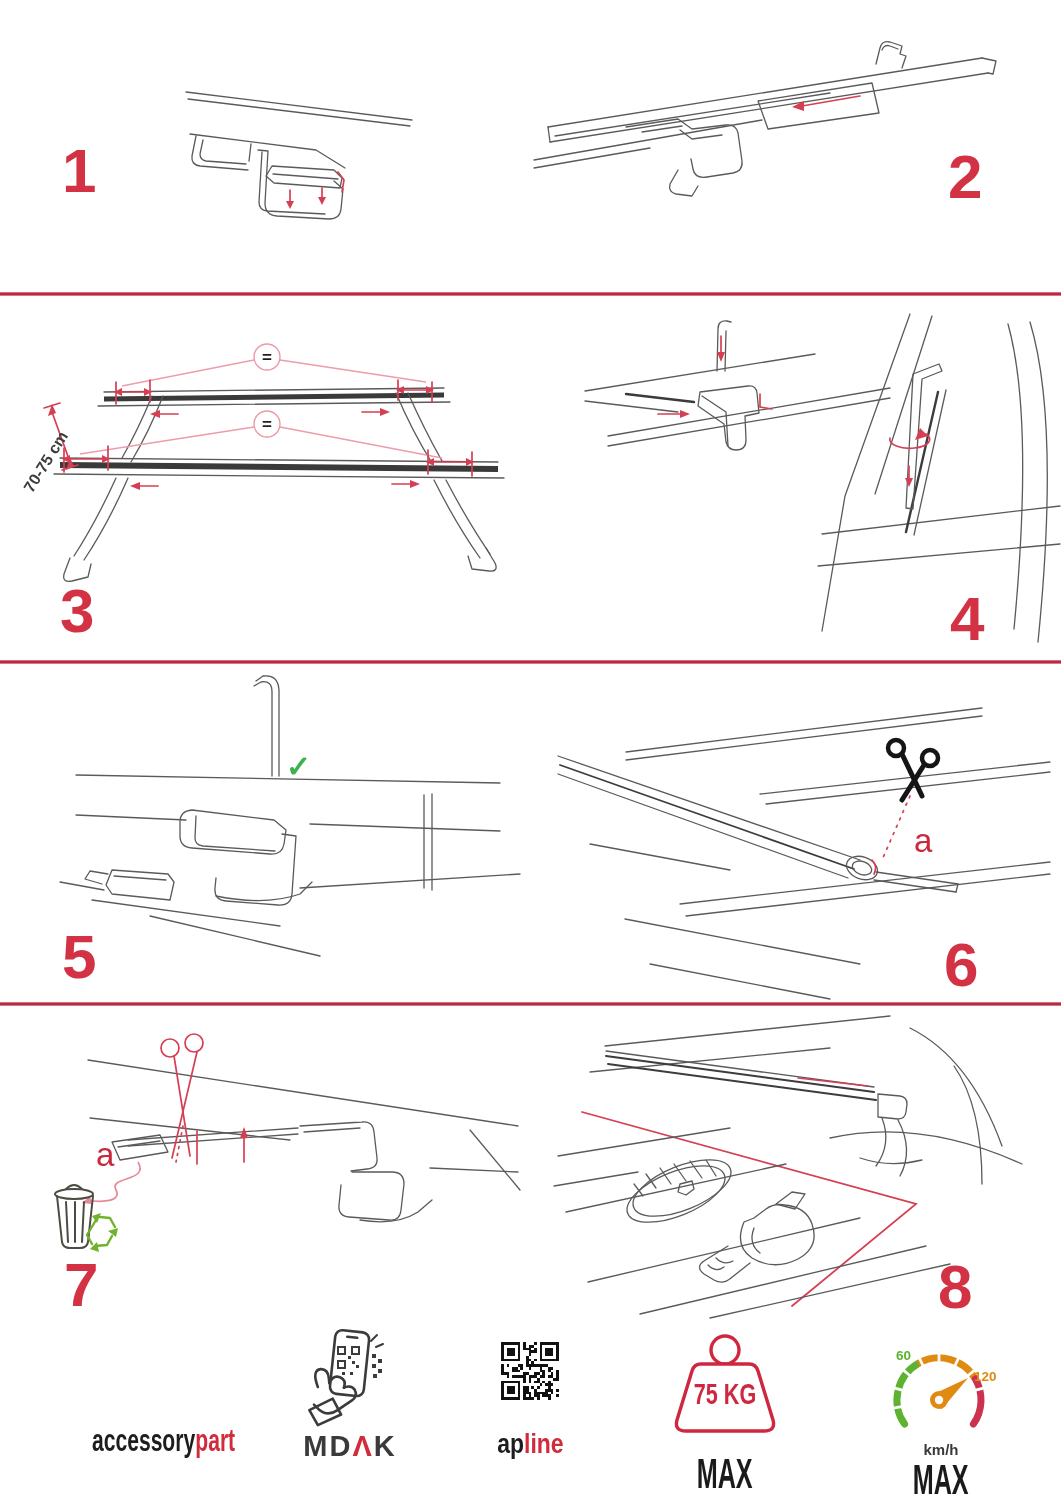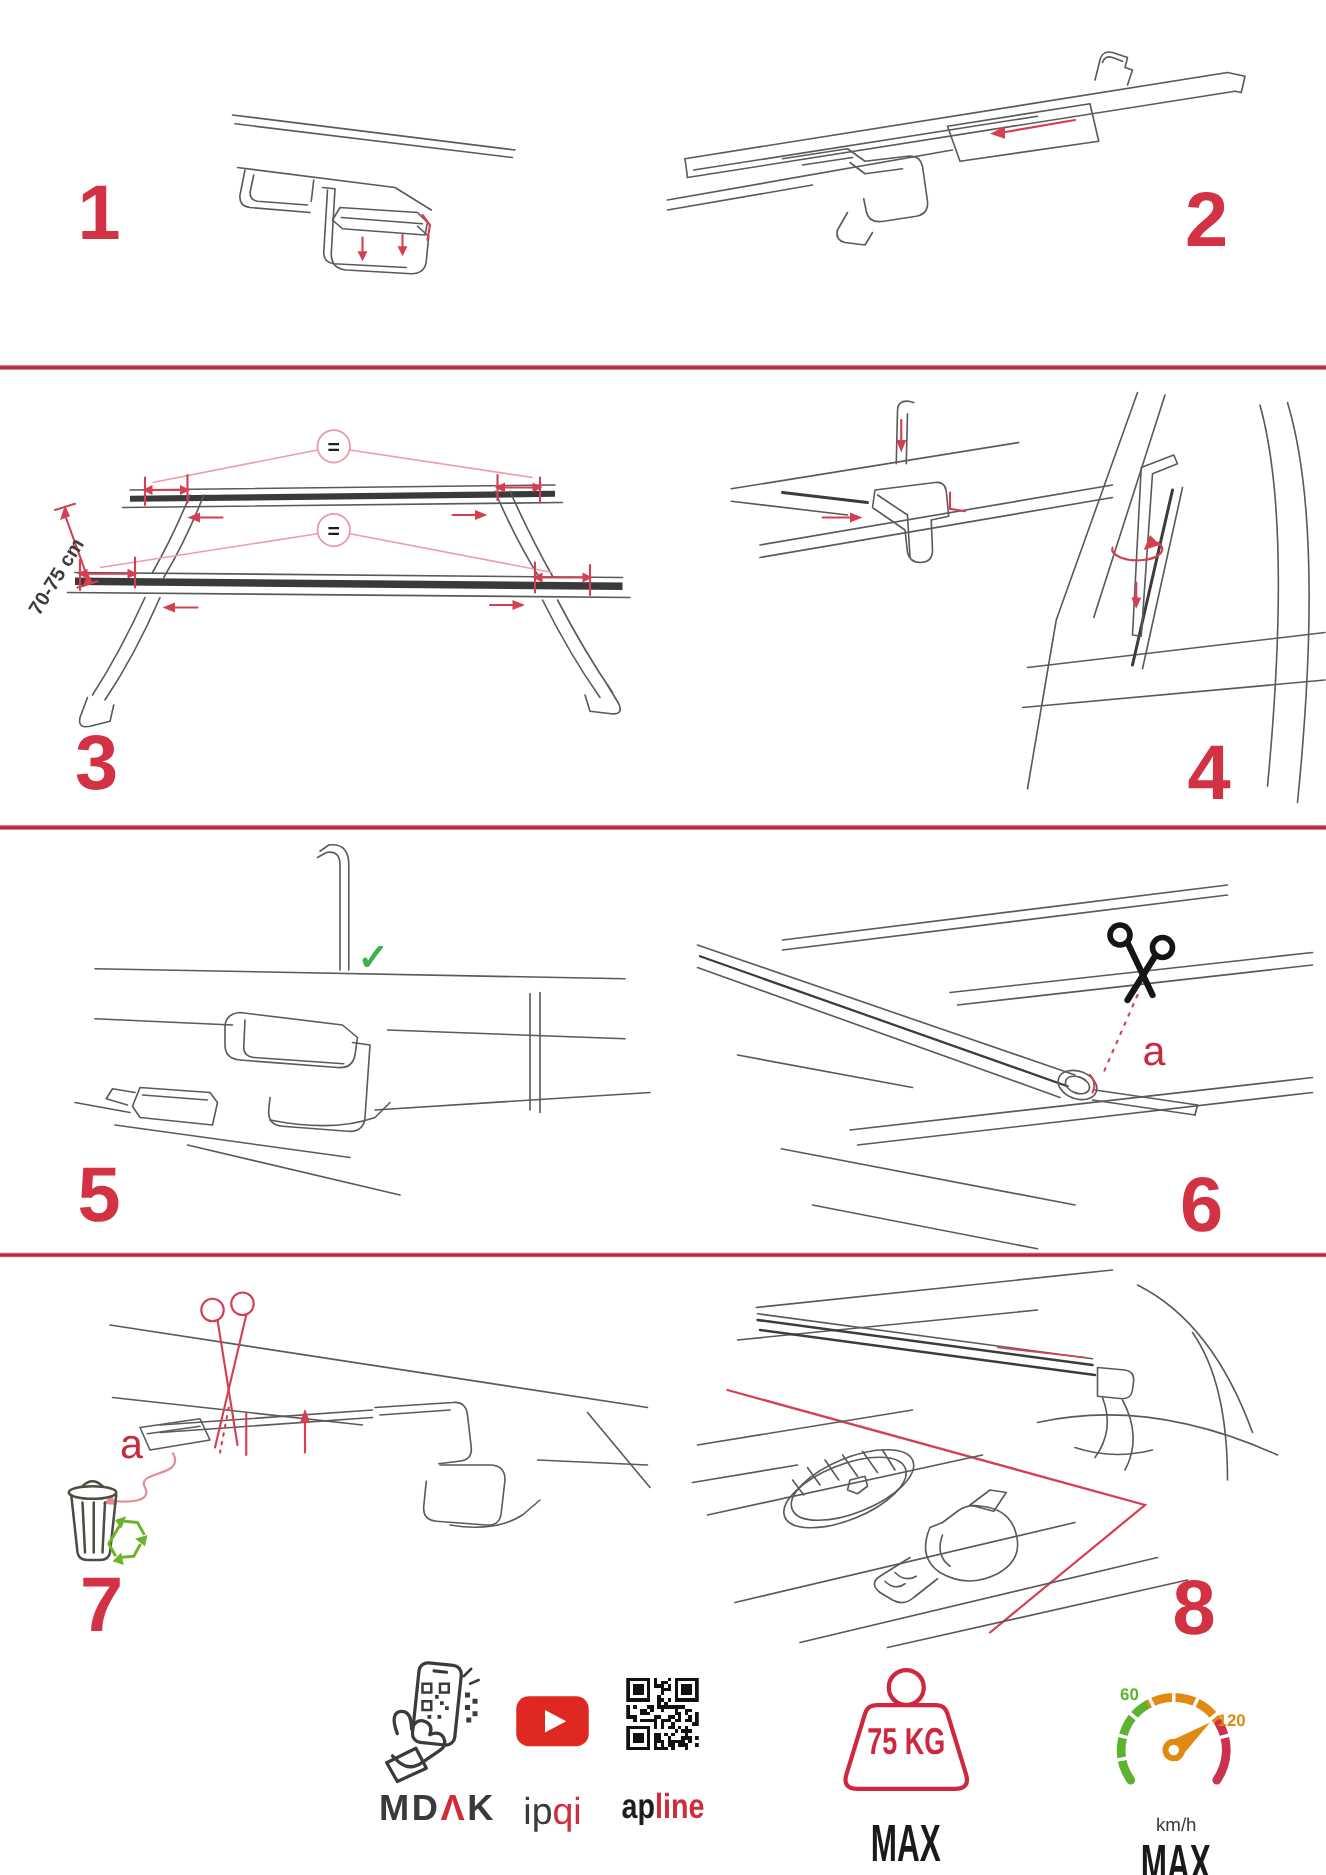--- a/index.html
+++ b/index.html
@@ -33,21 +33,21 @@
                  transform:scaleX(0.66);white-space:nowrap;color:#1d1d1d;line-height:1;}
   .red-part{color:#d02c3c;}
   .partner{position:absolute;text-align:center;}
   .partner-word{font-weight:700;color:#3a3a3a;line-height:1;}
   .weight-wrap{position:absolute;left:650px;top:1331px;width:150px;text-align:center;}
   .weight-value{position:absolute;left:0;right:0;top:48px;text-align:center;color:#cf2740;
                 font-size:30px;font-weight:700;transform:scaleX(0.72);white-space:nowrap;line-height:1;}
   .maxlabel{display:inline-block;font-size:42px;font-weight:700;color:#1a1a1a;line-height:1;
             transform:scaleX(0.6);white-space:nowrap;}
   .speed-wrap{position:absolute;left:876px;top:1340px;width:130px;text-align:center;}
-  .speed-unit{font-size:15px;color:#3a3a3a;font-weight:400;line-height:1;margin-top:16px;}
+  .speed-unit{font-size:15px;color:#3a3a3a;font-weight:700;line-height:1;margin-top:6px;}
 </style>
 </head>
 <body>
 
 <div class="page">
 
   <div class="cell" style="left:0;top:0;width:530px;height:292px">
     <svg class="draw" width="530" height="292" viewBox="0 0 530 292">
       <path class="k" d="M186,92 L412,120"></path>
       <path class="k" d="M188,99 L410,126"></path>
@@ -352,20 +352,23 @@
       <path class="k" d="M28,150 L200,122"></path>
       <path class="k" d="M36,206 L256,158"></path>
       <path class="k" d="M58,276 L330,212"></path>
       <path class="k" d="M110,308 L396,240"></path>
       <path class="k" d="M24,180 L108,166"></path>
       <path class="k" d="M180,312 L420,258"></path>
     </svg>
     <div class="step-num" style="left:408px;top:250px">8</div>
   </div>
 
+  <div class="brand-tag">
+    <span class="in"><span>accessory</span><span class="red-part">part</span></span>
+  </div>
 
   <div class="partner" style="left:290px;top:1328px;width:120px">
     <svg width="84" height="100" viewBox="0 0 84 100">
       <g fill="none" stroke="#3b3b3b" stroke-width="2.6" stroke-linecap="round" stroke-linejoin="round" transform="rotate(6 40 40)">
         <rect x="24" y="3" width="34" height="64" rx="7"></rect>
         <path d="M36,9 h10"></path>
         <path d="M12,62 q-8,-16 1,-18 q7,-1 9,8 l1,5"></path>
         <path d="M23,57 q3,-9 10,-7 q7,2 5,10"></path>
         <path d="M38,60 q7,-4 11,1 q4,6 -2,11 l-13,11 q-9,8 -19,1 l-5,-4"></path>
         <polygon points="6,86 28,72 38,87 16,100"></polygon>
@@ -388,29 +391,20 @@
       <g fill="none" stroke="#3b3b3b" stroke-width="2" stroke-linecap="round">
         <path d="M63,13 l6,-6"></path>
           <path d="M68,19 l7,-3"></path>
       </g>
     </svg>
     <div class="partner-word" style="font-size:29px;letter-spacing:2px;margin-top:0">
       <span>MD</span><span class="red-part">Λ</span><span>K</span>
     </div>
   </div>
 
-  <div class="partner" style="left:402px;top:1356px;width:80px">
-    <svg width="60" height="42" viewBox="0 0 60 42">
-      <rect x="1" y="1" width="58" height="40" rx="10" fill="#e02823"></rect>
-      <polygon points="24,12 24,30 41,21" fill="#ffffff"></polygon>
-    </svg>
-    <div class="partner-word" style="font-size:30px;font-weight:500;margin-top:32px">
-      <span>ip</span><span class="red-part">qi</span>
-    </div>
-  </div>
 
   <div class="partner" style="left:485px;top:1342px;width:90px">
     <div style="display:inline-block;width:58px;height:58px"><svg viewBox="0 0 21 21" width="58" height="58" style="shape-rendering: crispedges;">
           <rect x="0" y="0" width="21" height="21" fill="#fff"></rect>
           <rect x="8" y="0" width="1" height="1" fill="#111"></rect>
           <rect x="12" y="0" width="1" height="1" fill="#111"></rect>
           <rect x="8" y="1" width="1" height="1" fill="#111"></rect>
           <rect x="10" y="1" width="1" height="1" fill="#111"></rect>
           <rect x="11" y="1" width="1" height="1" fill="#111"></rect>
           <rect x="8" y="2" width="1" height="1" fill="#111"></rect>

